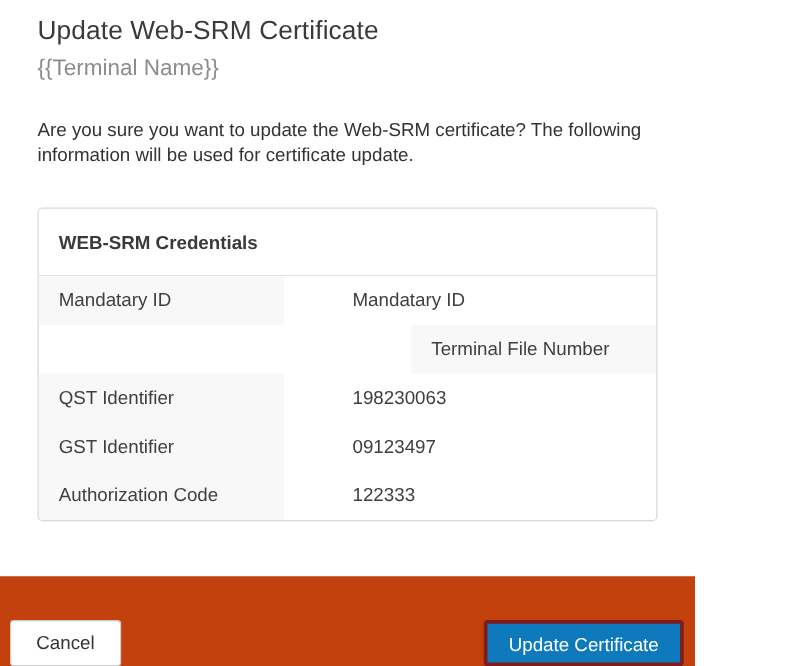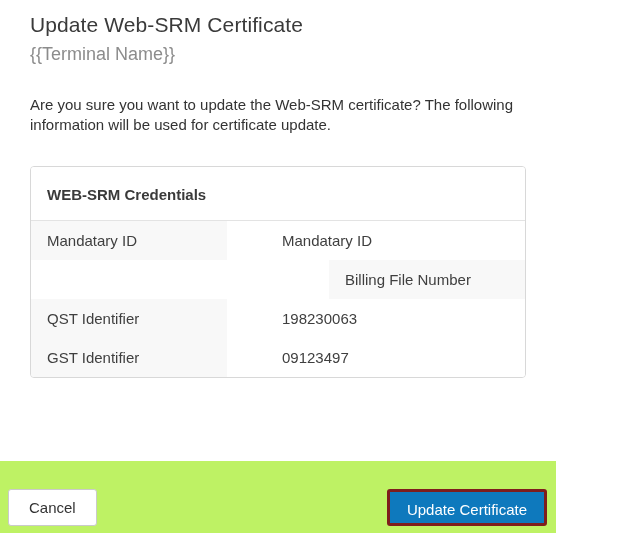--- a/index.html
+++ b/index.html
@@ -75,24 +75,24 @@
     flex: 1 1 auto;
     padding-left: 55px;
     display: flex;
     align-items: center;
     font-size: 15px;
     color: #3f3f3f;
     background: #ffffff;
   }
   .footer {
     flex: 0 0 72px;
-    background: #bef264;
+    background: #c2410c;
     display: flex;
     justify-content: space-between;
-    align-items: center;
+    align-items: flex-end;
     padding: 20px 9px 0 8px;
   }
   .btn {
     height: 37px;
     border-radius: 3px;
     font-family: "Liberation Sans", sans-serif;
     font-size: 15px;
     cursor: pointer;
     line-height: 35px;
     display: inline-block;
@@ -120,29 +120,33 @@
     <p class="message">Are you sure you want to update the Web-SRM certificate?  The following information will be used for certificate update.</p>
 
     <div class="card">
       <div class="card-header">WEB-SRM Credentials</div>
 
       <div class="cred-row">
         <div class="cred-label">Mandatary ID</div>
         <div class="cred-value">Mandatary ID</div>
       </div>
       <div class="cred-row">
-        <div class="cred-label">Billing File Number</div>
+        <div class="cred-label">Terminal File Number</div>
       </div>
       <div class="cred-row">
         <div class="cred-label">QST Identifier</div>
         <div class="cred-value">198230063</div>
       </div>
       <div class="cred-row">
         <div class="cred-label">GST Identifier</div>
         <div class="cred-value">09123497</div>
+      </div>
+      <div class="cred-row">
+        <div class="cred-label">Authorization Code</div>
+        <div class="cred-value">122333</div>
       </div>
     </div>
   </div>
 
   <div class="footer">
     <button class="btn btn-cancel">Cancel</button>
     <button class="btn btn-primary">Update Certificate</button>
   </div>
 </div>
 

